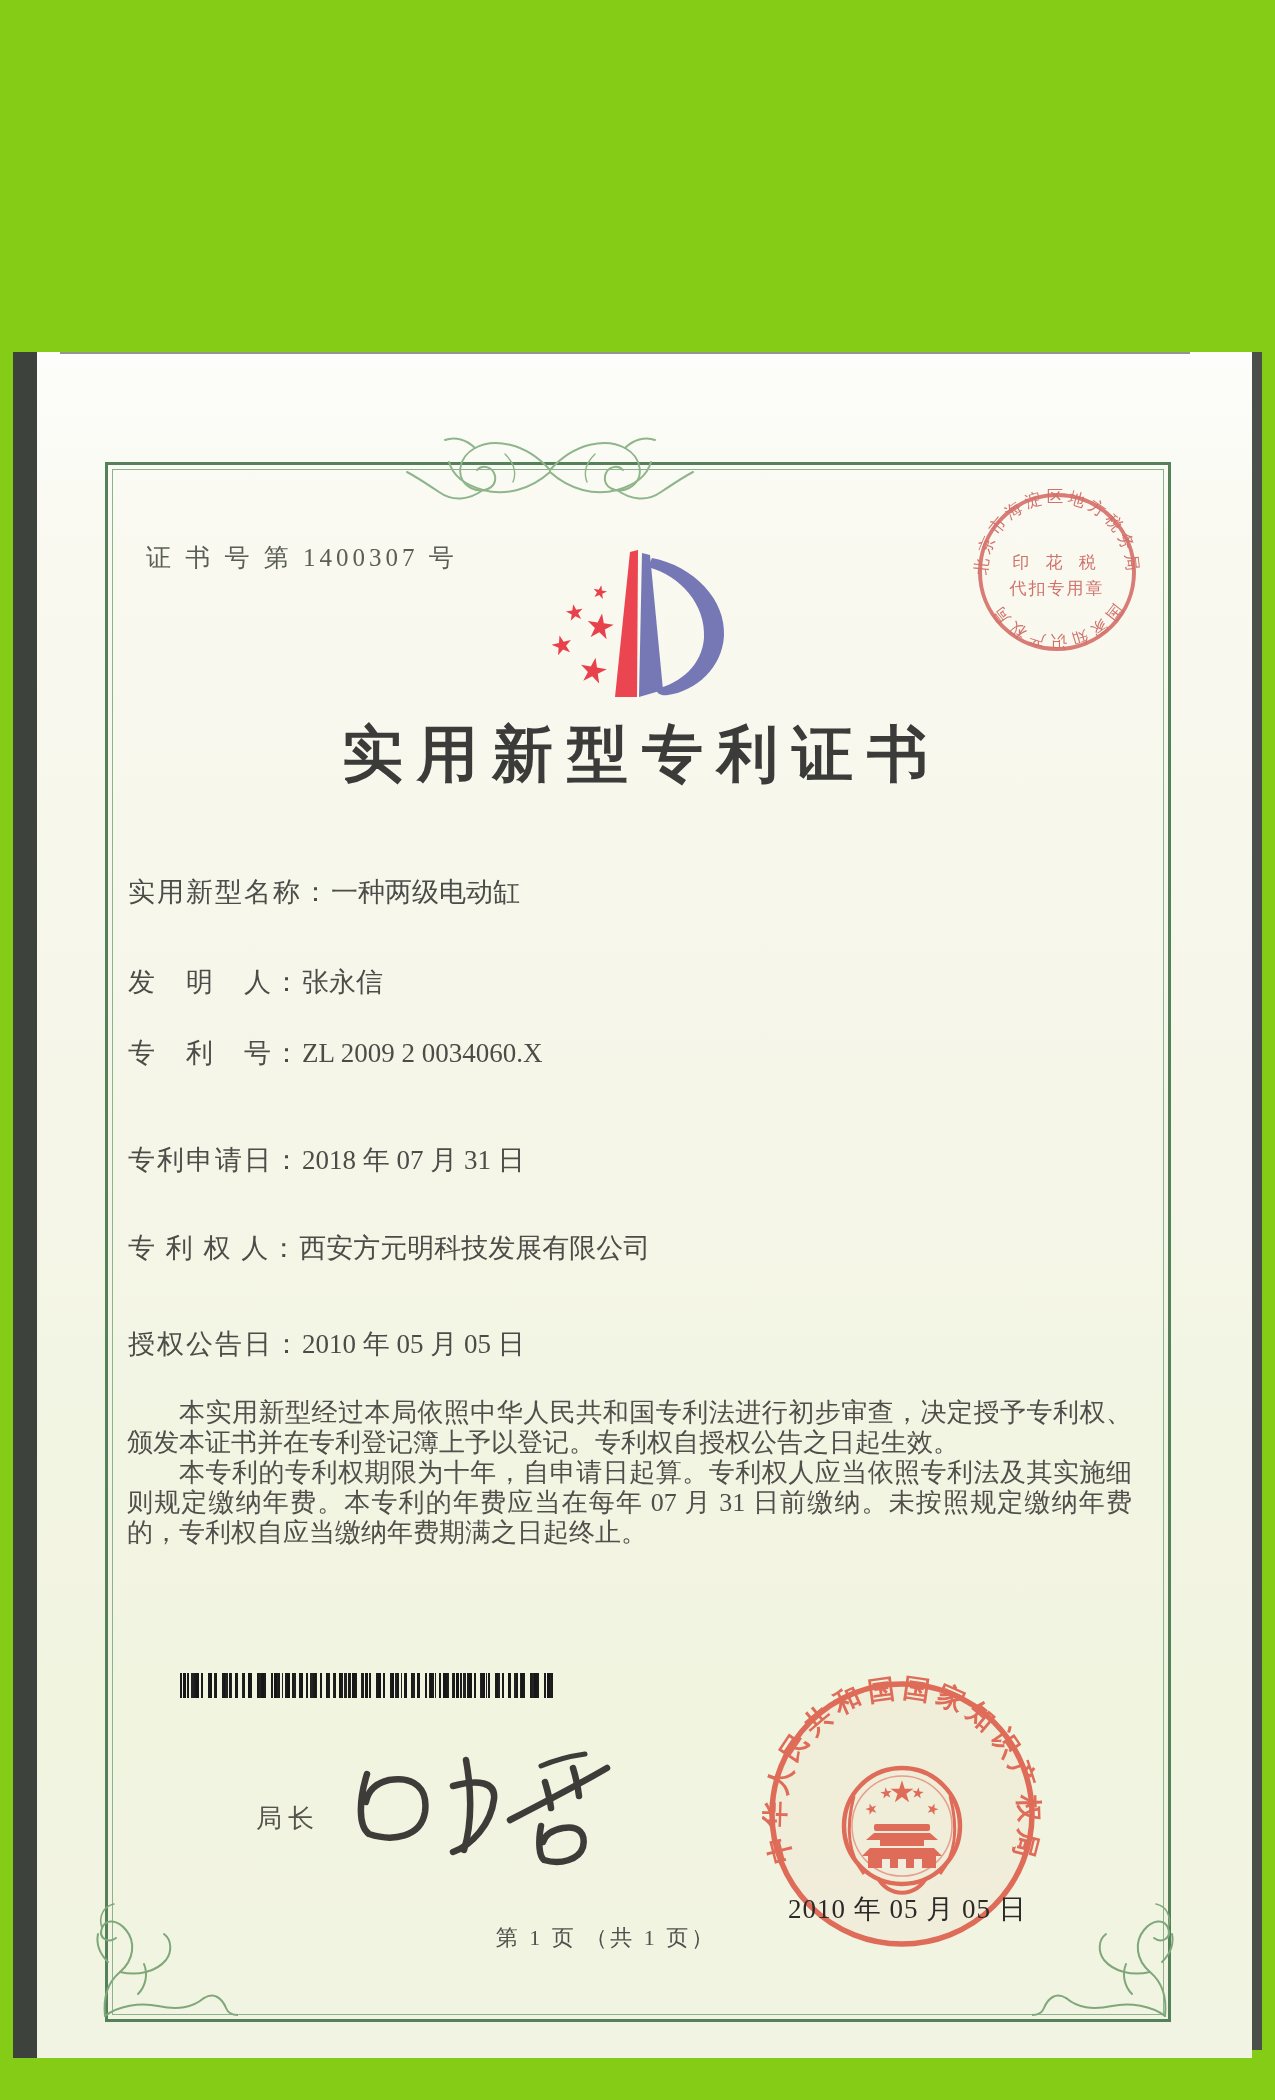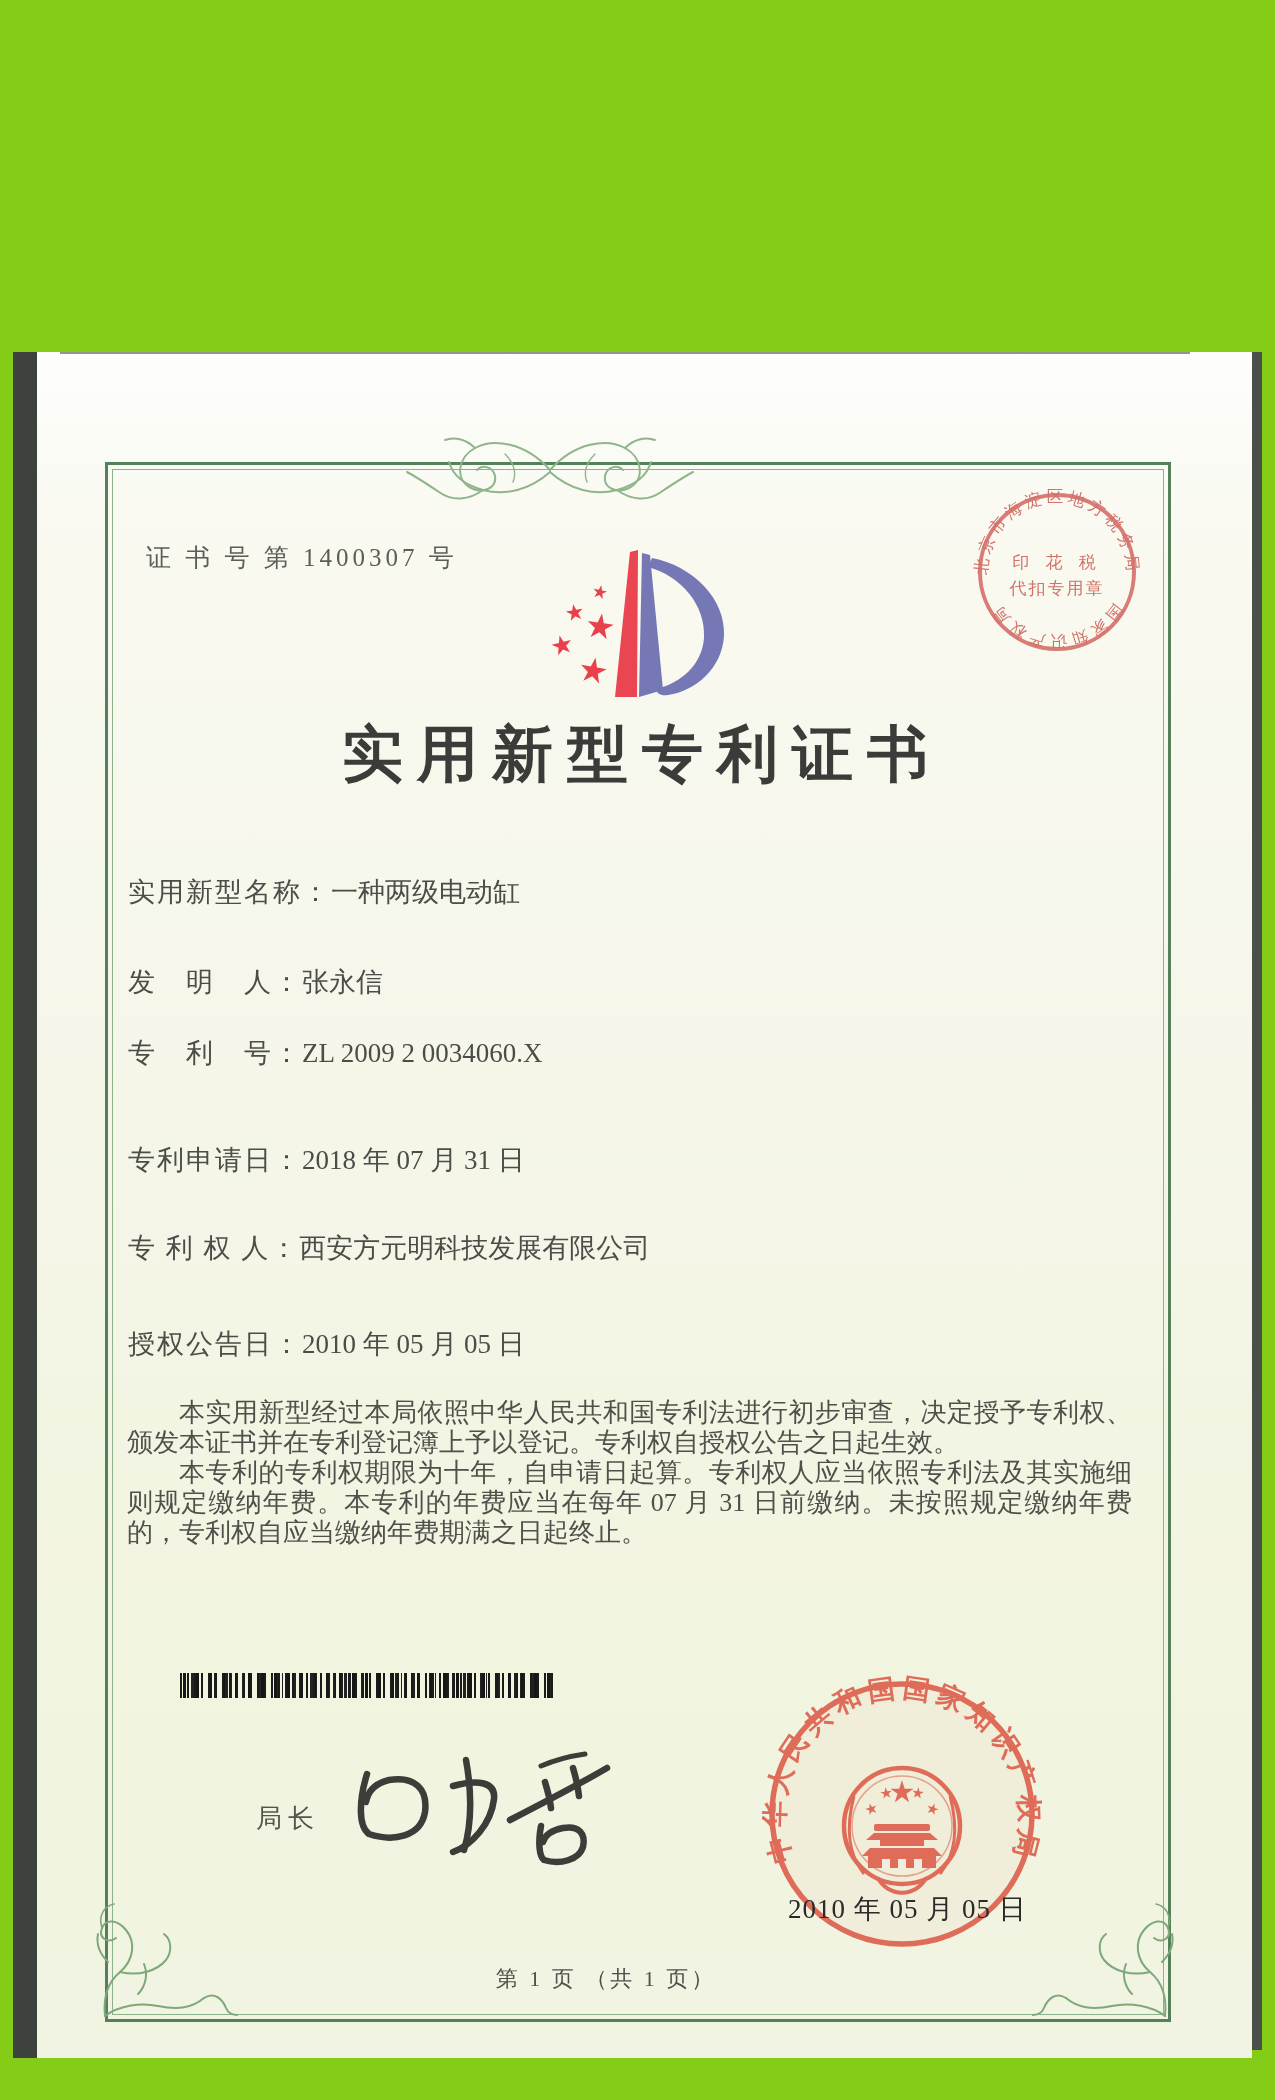--- a/index.html
+++ b/index.html
@@ -49,21 +49,21 @@
   .director-label{left:256px;top:1801px;font-size:26px;letter-spacing:6px;color:#56534d;}
   .sig-svg{left:345px;top:1742px;}
   .sig-name-hidden{left:400px;top:1790px;opacity:0;font-size:20px;}
 
   
   .tax-stamp{left:972px;top:487px;}
   .official-seal{left:762px;top:1674px;}
   .seal-date{left:788px;top:1891px;width:230px;font-size:27px;color:#2b2a28;
     letter-spacing:1px;white-space:nowrap;}
 
-  .page-footer{left:450px;top:1964px;width:312px;text-align:center;font-size:22px;
+  .page-footer{left:450px;top:1923px;width:312px;text-align:center;font-size:22px;
     letter-spacing:3px;color:#4f4f4b;white-space:nowrap;}
 </style>
 </head>
 <body>
 
 <div class="screen">
 
   <div class="abs strip-left"></div>
   <div class="abs strip-right"></div>
   <div class="abs paper"></div>

